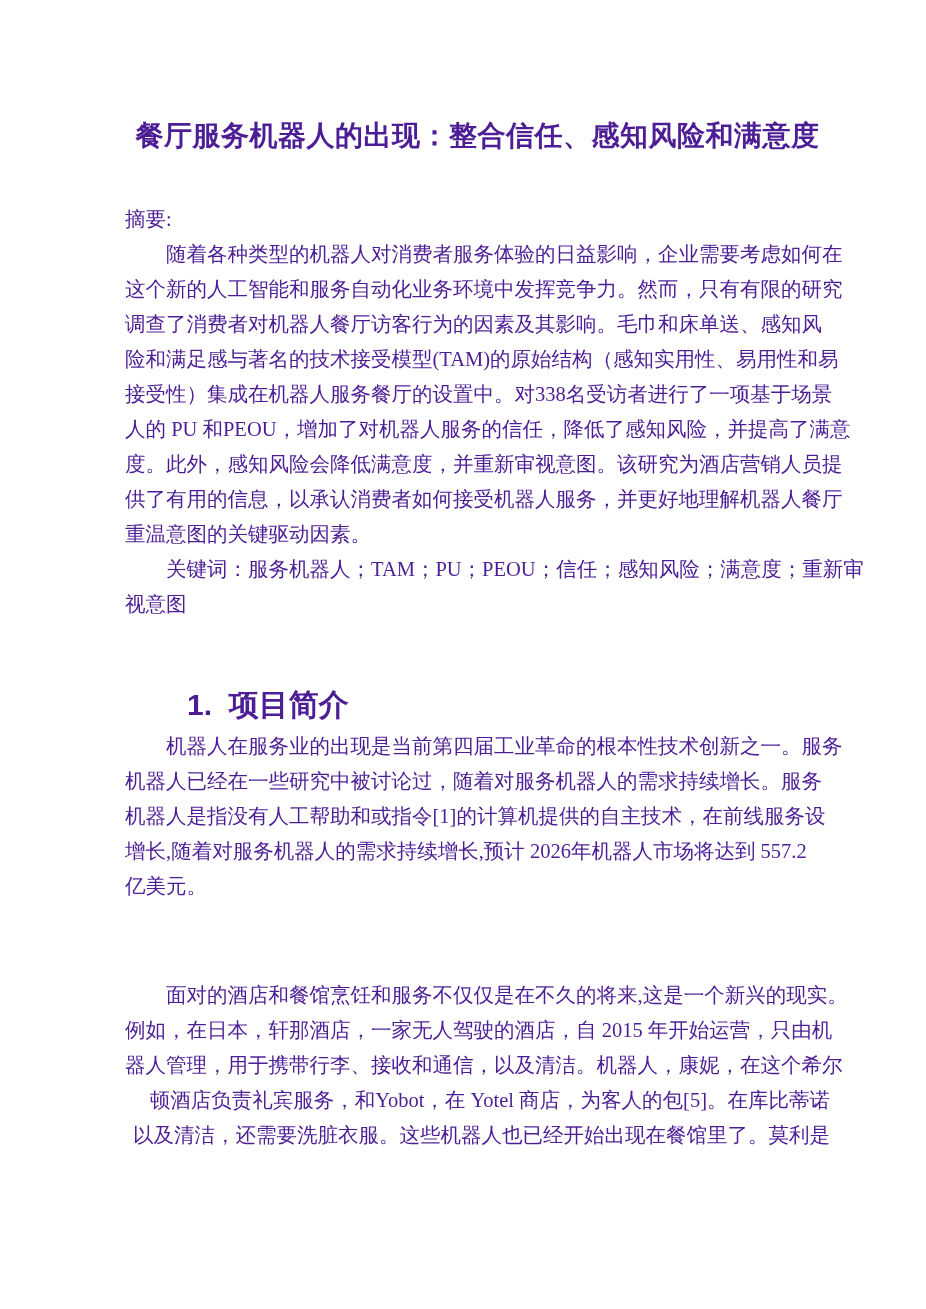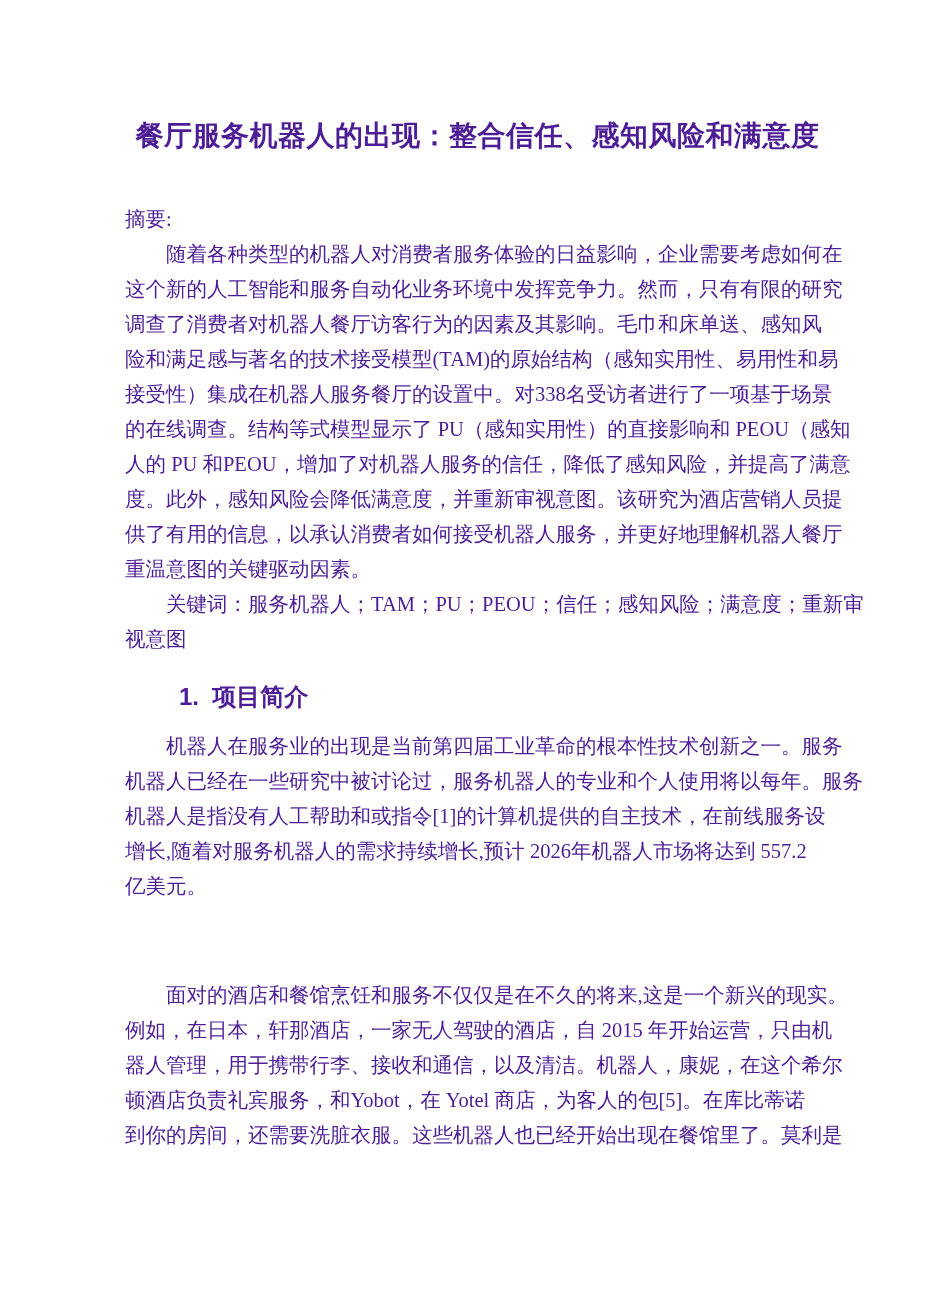--- a/index.html
+++ b/index.html
@@ -39,68 +39,67 @@
     height: 35px;
     line-height: 35px;
     font-size: 20.5px;
     white-space: pre;
   }
   #abstract { top: 159px; margin-top: 43px; }
   .heading {
     position: absolute;
     top: 682px;
     left: 179px;
-    margin: 0;
+    margin: 8px;
     font-family: "Liberation Sans", "DejaVu Sans", sans-serif;
     font-weight: 700;
-    font-size: 24px;
+    font-size: 30px;
     line-height: 30px;
     white-space: pre;
   }
   #para1 { top: 729px; }
-  #para2 { top: 978px; }
+  #para2 { top: 978px; text-align: right; }
 </style>
 </head>
 <body>
 
 <div class="page">
 
   <div class="title">餐厅服务机器人的出现：整合信任、感知风险和满意度</div>
 
   <div class="textblock" id="abstract">
     <div class="line">摘要:</div>
     <div>
         <div class="line">　　随着各种类型的机器人对消费者服务体验的日益影响，企业需要考虑如何在</div>
         <div class="line">这个新的人工智能和服务自动化业务环境中发挥竞争力。然而，只有有限的研究</div>
         <div class="line">调查了消费者对机器人餐厅访客行为的因素及其影响。毛巾和床单送、感知风</div>
         <div class="line">险和满足感与著名的技术接受模型(TAM)的原始结构（感知实用性、易用性和易</div>
         <div class="line">接受性）集成在机器人服务餐厅的设置中。对338名受访者进行了一项基于场景</div>
-        <div class="line">的在线调查。结构等式模型显示了 PU（感知实用性）的直接影响和 PEOU（感知</div>
         <div class="line">人的 PU 和PEOU，增加了对机器人服务的信任，降低了感知风险，并提高了满意</div>
         <div class="line">度。此外，感知风险会降低满意度，并重新审视意图。该研究为酒店营销人员提</div>
         <div class="line">供了有用的信息，以承认消费者如何接受机器人服务，并更好地理解机器人餐厅</div>
         <div class="line">重温意图的关键驱动因素。</div>
       </div>
     <div>
         <div class="line">　　关键词：服务机器人；TAM；PU；PEOU；信任；感知风险；满意度；重新审</div>
         <div class="line">视意图</div>
       </div>
   </div>
 
   <div class="heading">1.  项目简介</div>
 
   <div class="textblock" id="para1">
       <div class="line">　　机器人在服务业的出现是当前第四届工业革命的根本性技术创新之一。服务</div>
-      <div class="line">机器人已经在一些研究中被讨论过，服务机器人的专业和个人使用将以每年。服务</div>
+      <div class="line">机器人已经在一些研究中被讨论过，随着对服务机器人的需求持续增长。服务</div>
       <div class="line">机器人是指没有人工帮助和或指令[1]的计算机提供的自主技术，在前线服务设</div>
       <div class="line">增长,随着对服务机器人的需求持续增长,预计 2026年机器人市场将达到 557.2</div>
       <div class="line">亿美元。</div>
     </div>
 
   <div class="textblock" id="para2">
       <div class="line">　　面对的酒店和餐馆烹饪和服务不仅仅是在不久的将来,这是一个新兴的现实。</div>
       <div class="line">例如，在日本，轩那酒店，一家无人驾驶的酒店，自 2015 年开始运营，只由机</div>
       <div class="line">器人管理，用于携带行李、接收和通信，以及清洁。机器人，康妮，在这个希尔</div>
       <div class="line">顿酒店负责礼宾服务，和Yobot，在 Yotel 商店，为客人的包[5]。在库比蒂诺</div>
-      <div class="line">到你的房间，还需要洗脏衣服。这些机器人也已经开始出现在餐馆里了。莫利是</div>
+      <div class="line">以及清洁，还需要洗脏衣服。这些机器人也已经开始出现在餐馆里了。莫利是</div>
     </div>
 
 </div>
 
 </body></html>

